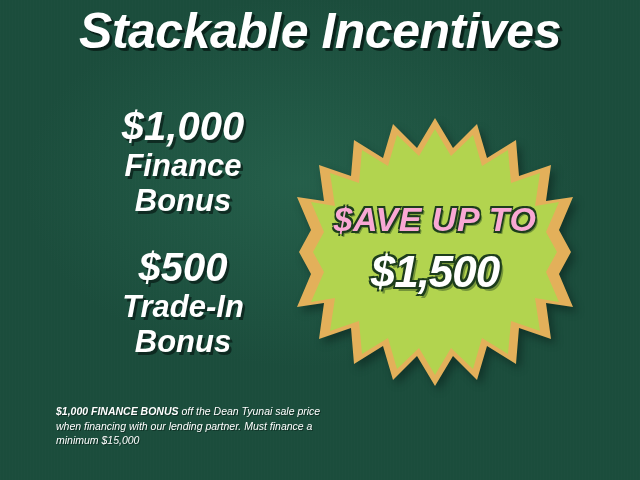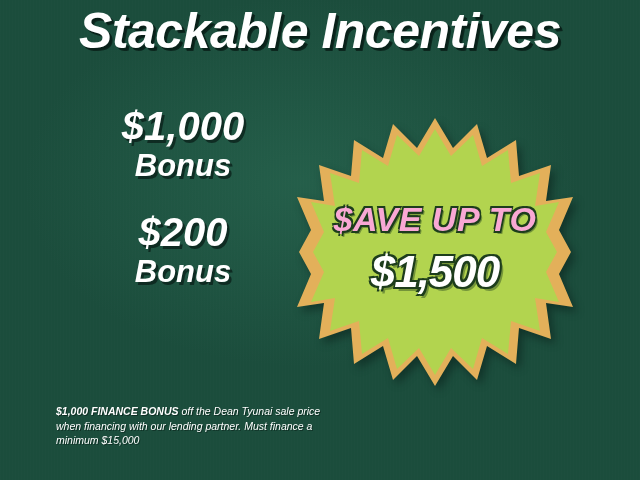--- a/index.html
+++ b/index.html
@@ -105,25 +105,27 @@
 
   <div id="vignette"></div>
   <div id="noise"></div>
 
   <div id="headline">Stackable Incentives</div>
 
   <div id="offers">
 
     <div class="offer">
       <div class="amount">$1,000</div>
+      <div class="l1">Finance</div>
       <div class="l2">Bonus</div>
     </div>
 
     <div class="offer">
-      <div class="amount">$200</div>
+      <div class="amount">$500</div>
+      <div class="l1">Trade-In</div>
       <div class="l2">Bonus</div>
     </div>
 
   </div>
 
   <div id="badge">
     <svg viewBox="0 0 276 272">
       <polygon fill="#e3b05a" points="
         138,2 156,32 180,8 190,42 219,24 222,60 254,49 249,85 276,81 262,114
         274,136 262,158 276,191 249,187 254,223 222,212 219,248 190,230 180,264

